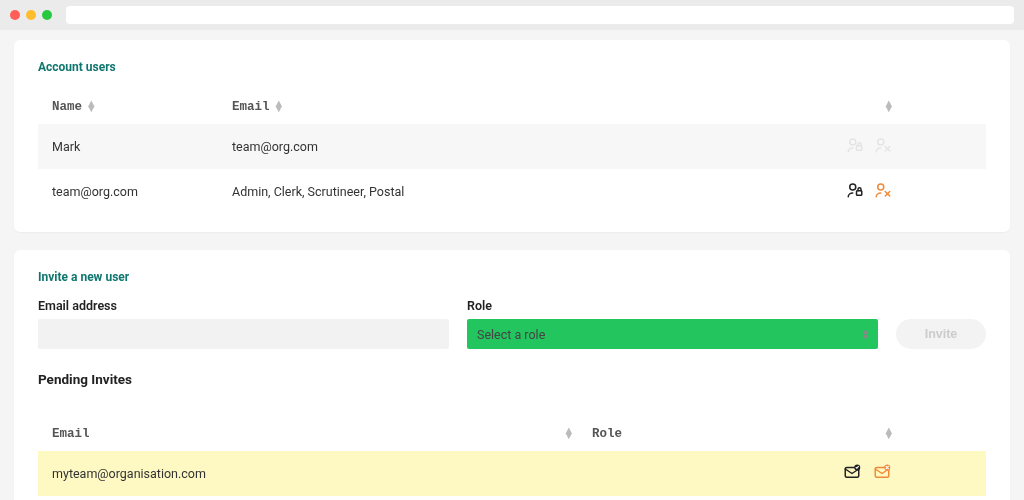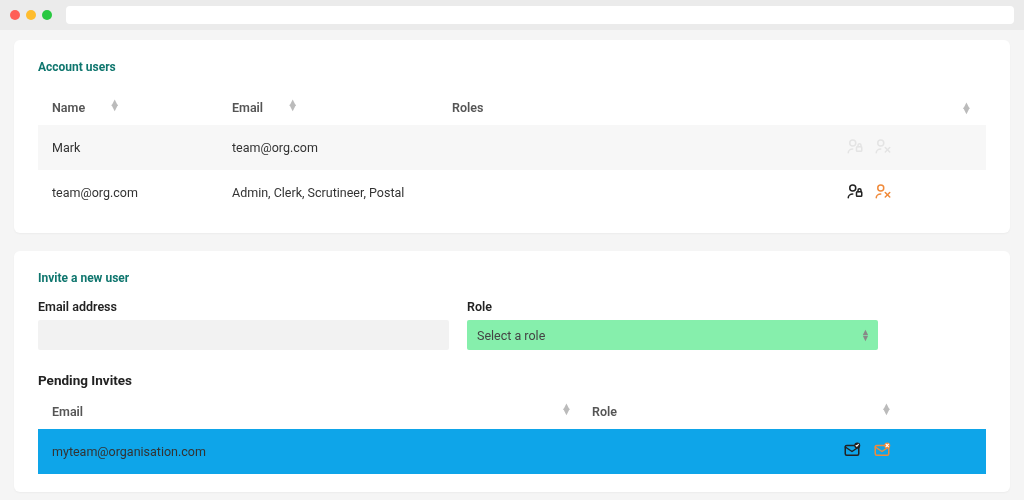--- a/index.html
+++ b/index.html
@@ -57,22 +57,23 @@
       padding: 12px 14px;
       font-size: 12.5px;
     }
     .users-header {
       color: #555;
       font-weight: 600;
       padding-bottom: 10px;
     }
     .th {
       display: flex;
-      align-items: flex-start;
-      gap: 24px;
+      align-items: center;
+      gap: 6px;
+      font-family: Liberation Mono, monospace;
     }
     .th-sort {
       color: #bbb;
       font-size: 11px;
       display: inline-flex;
       flex-direction: column;
       line-height: 5px;
     }
     .users-row.alt { background: #f7f7f7; }
     .row-actions {
@@ -108,21 +109,21 @@
       border-radius: 2px;
       padding: 0 10px;
       font-size: 12.5px;
     }
     .select-wrap {
       position: relative;
       width: 100%;
     }
     .select-input {
       width: 100%;
-      background: #86efac;
+      background: #22c55e;
       border: none;
       height: 30px;
       border-radius: 2px;
       padding: 0 10px;
       font-size: 12.5px;
       color: #444;
       display: flex;
       align-items: center;
     }
     .select-arrows {
@@ -146,36 +147,36 @@
       font-size: 12.5px;
       font-weight: 600;
       cursor: not-allowed;
       padding: 0 18px;
     }
 
     .sub-title {
       font-size: 13.5px;
       font-weight: 700;
       color: #222;
-      margin-bottom: 4px;
+      margin-bottom: 28px;
     }
     
     .pending-header, .pending-row {
       display: grid;
       grid-template-columns: 1fr 300px 80px;
       align-items: center;
       padding: 12px 14px;
       font-size: 12.5px;
     }
     .pending-header {
       color: #555;
       font-weight: 600;
       padding-bottom: 10px;
     }
-    .pending-row.alt { background: #0ea5e9; }
+    .pending-row.alt { background: #fef9c3; }
     .pending-actions {
       display: flex;
       justify-content: flex-end;
       gap: 10px;
     }
     .pending-actions svg { width: 20px; height: 18px; }
     .th-right { justify-content: flex-end; }
     .th-sort.right { margin-left: auto; }
   </style>
 </head>
@@ -197,23 +198,20 @@
 
     <div class="users-header">
       <div class="th">
         <span>Name</span>
         <span class="th-sort">▲<br>▼</span>
       </div>
       <div class="th">
         <span>Email</span>
         <span class="th-sort">▲<br>▼</span>
       </div>
-      <div class="th">
-        <span>Roles</span>
-      </div>
       <div class="th th-right">
         <span class="th-sort right">▲<br>▼</span>
       </div>
     </div>
 
     <div class="users-row alt">
       <div>Mark</div>
       <div>team@org.com</div>
       <div class="row-actions">
         <span class="action-faded">
@@ -267,20 +265,21 @@
         <label class="field-label">Email address</label>
         <input class="text-input" type="text" style="">
       </div>
       <div>
         <label class="field-label">Role</label>
         <div class="select-wrap">
           <div class="select-input">Select a role</div>
           <div class="select-arrows">▲<br>▼</div>
         </div>
       </div>
+      <button class="invite-btn">Invite</button>
     </div>
 
     <div class="sub-title">Pending Invites</div>
 
     <div class="pending-header">
       <div class="th">
         <span>Email</span>
         <span class="th-sort right" style="margin-left:auto; margin-right:20px">▲<br>▼</span>
       </div>
       <div class="th">

